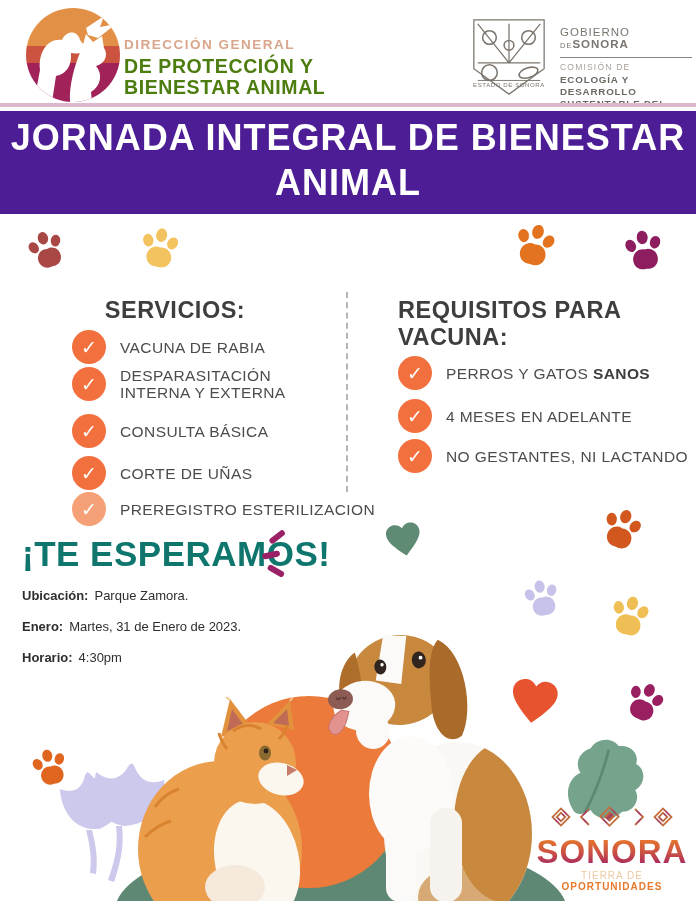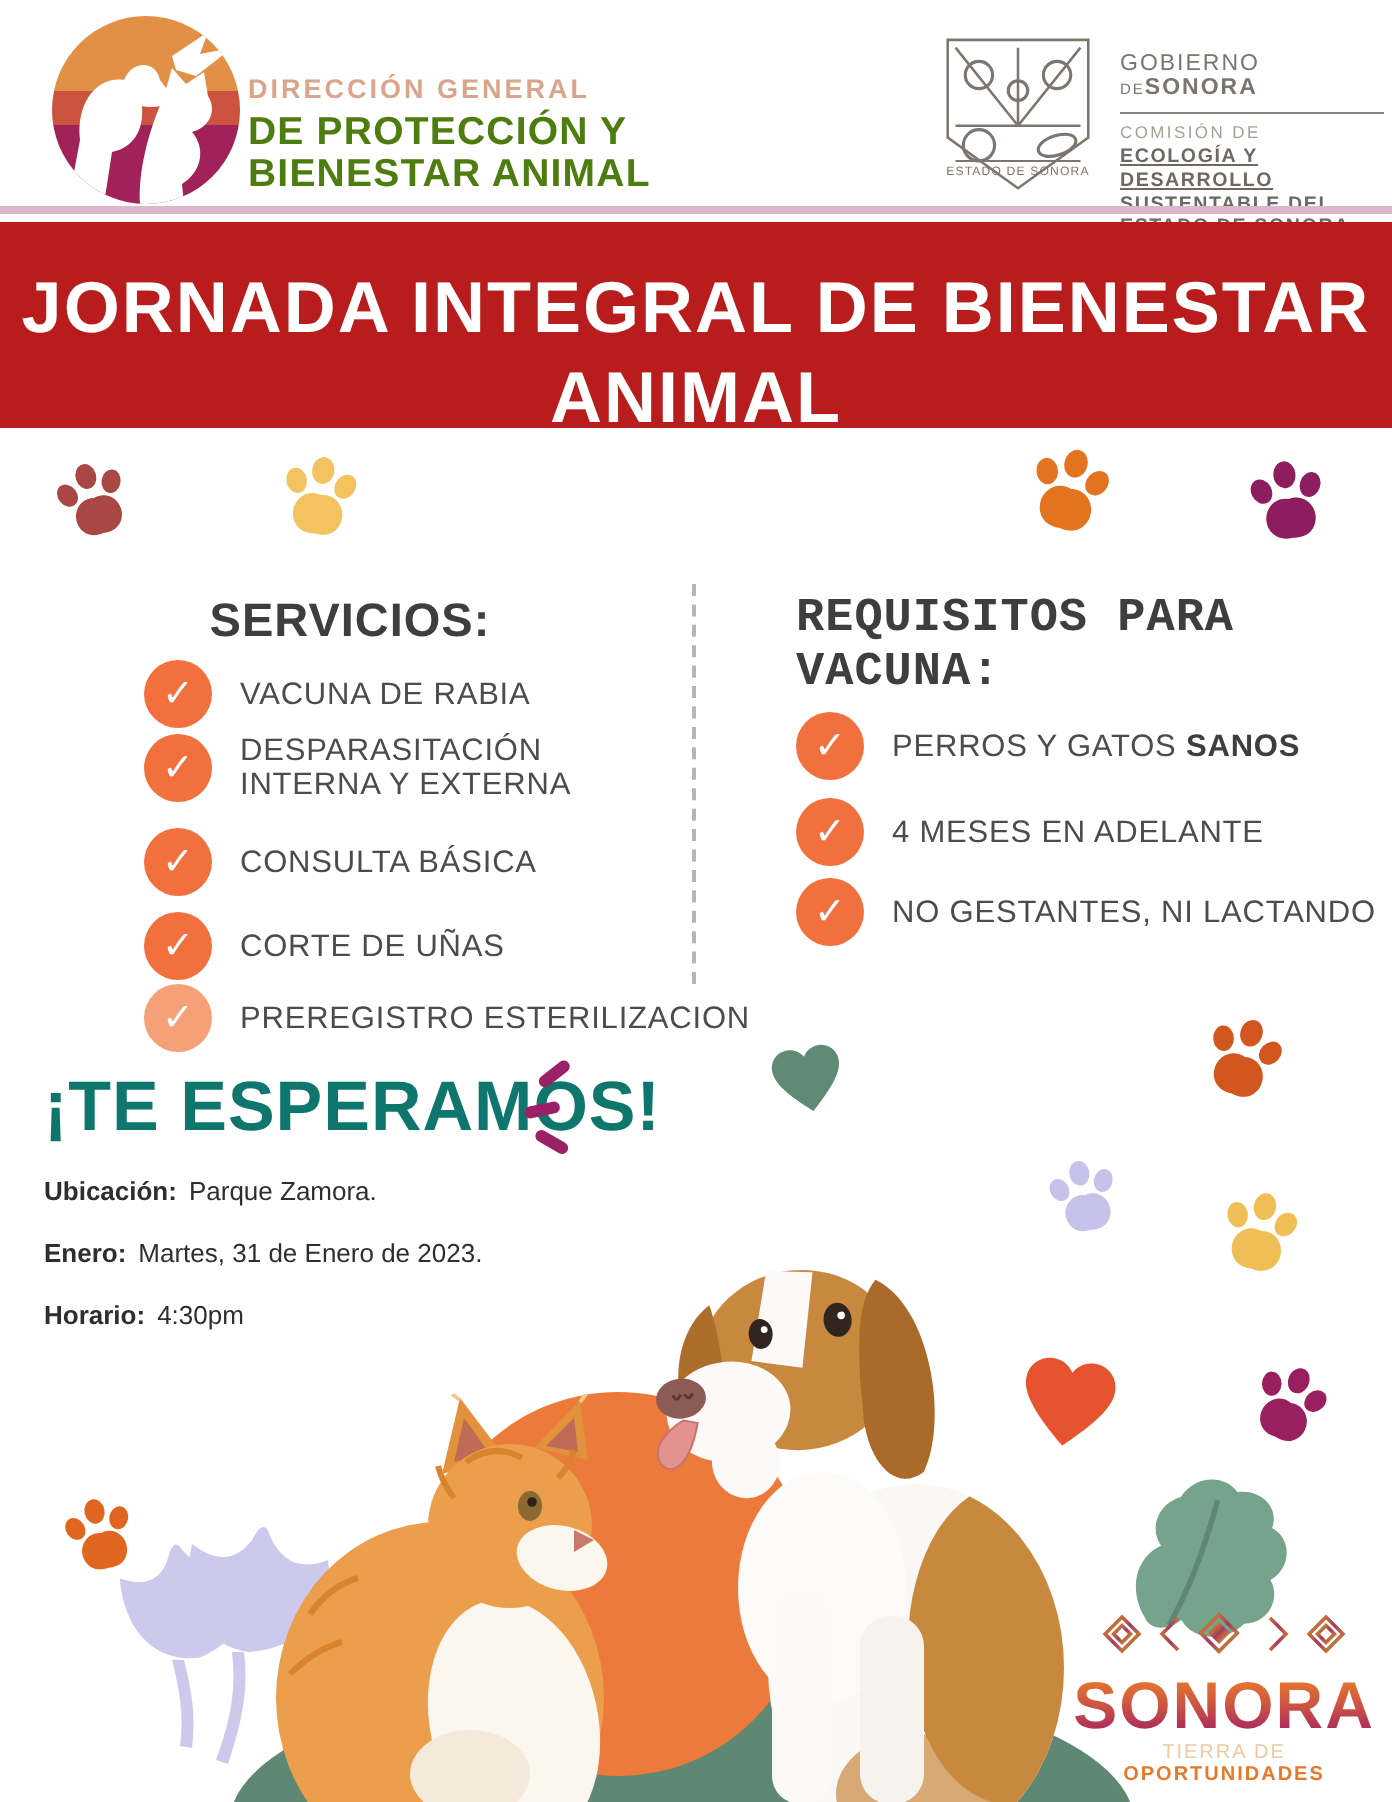--- a/index.html
+++ b/index.html
@@ -12,34 +12,34 @@
   .division-text{position:absolute;left:124px;top:34px;line-height:21.5px;}
   .division-light{font-size:13.5px;letter-spacing:1.5px;color:#D9A58B;font-weight:600;}
   .division-bold{font-size:19.5px;font-weight:800;color:#4d7c0f;letter-spacing:.6px;}
   .crest{position:absolute;left:468px;top:16px;width:82px;height:84px;}
   .gov-text{position:absolute;left:560px;top:26px;width:132px;color:#6E6862;}
   .gov-name{font-size:11.5px;letter-spacing:1px;color:#7B756F;line-height:12px;}
   .gov-name b{font-size:11.5px;}
   .gov-name .small-de{font-size:7.5px;}
   .gov-rule{border:none;border-top:1px solid #8A847E;margin:5px 0 4px 0;}
   .commission-intro{font-size:8.5px;letter-spacing:1.2px;color:#A89F97;margin-bottom:2px;}
-  .commission-line{font-size:9.8px;font-weight:700;letter-spacing:.8px;line-height:11.8px;color:#6E6862;text-decoration:underline;}
+  .commission-line{font-size:9.8px;font-weight:700;letter-spacing:.8px;line-height:11.8px;color:#6E6862;}
   .pink-rule{position:absolute;left:0;top:103px;width:696px;height:4px;background:#DCB6CA;}
   
-  .banner{position:absolute;left:0;top:111px;width:696px;height:103px;background:#b91c1c;
-    color:#fff;text-align:center;font-weight:800;font-size:36px;letter-spacing:1px;line-height:45px;padding-top:20px;box-sizing:border-box;}
+  .banner{position:absolute;left:0;top:111px;width:696px;height:103px;background:#4c1d95;
+    color:#fff;text-align:center;font-weight:800;font-size:36px;letter-spacing:1px;line-height:45px;padding-top:4px;box-sizing:border-box;}
   
   .pill{position:absolute;left:50%;transform:translateX(-50%);top:239px;background:#ECECEC;border-radius:8px;
     padding:7px 18px;font-size:16.5px;letter-spacing:.6px;color:#4B4B4B;white-space:nowrap;}
   
   .deco{position:absolute;}
   
   .svc-heading{position:absolute;left:60px;top:297px;width:230px;text-align:center;
     font-size:23.5px;font-weight:800;color:#3E3E3E;letter-spacing:.5px;}
-  .req-heading{position:absolute;left:398px;top:297px;font-size:23.5px;font-weight:800;color:#3E3E3E;letter-spacing:.5px;line-height:26.5px;font-family:Liberation Mono, monospace;}
+  .req-heading{position:absolute;left:398px;top:297px;font-size:23.5px;font-weight:800;color:#3E3E3E;letter-spacing:.5px;line-height:26.5px;}
   ul.checklist{position:absolute;margin:0;padding:0;list-style:none;}
   #services-list{left:72px;top:330px;}
   #requirements-list{left:398px;top:356px;}
   ul.checklist li{display:flex;align-items:center;margin-bottom:5px;}
   #services-list li:nth-child(1){margin-bottom:3px;}
   #services-list li:nth-child(2){margin-bottom:13px;}
   #services-list li:nth-child(3){margin-bottom:8px;}
   #services-list li:nth-child(4){margin-bottom:2px;}
   #requirements-list li:nth-child(1){margin-bottom:9px;}
   #requirements-list li:nth-child(2){margin-bottom:6px;}

